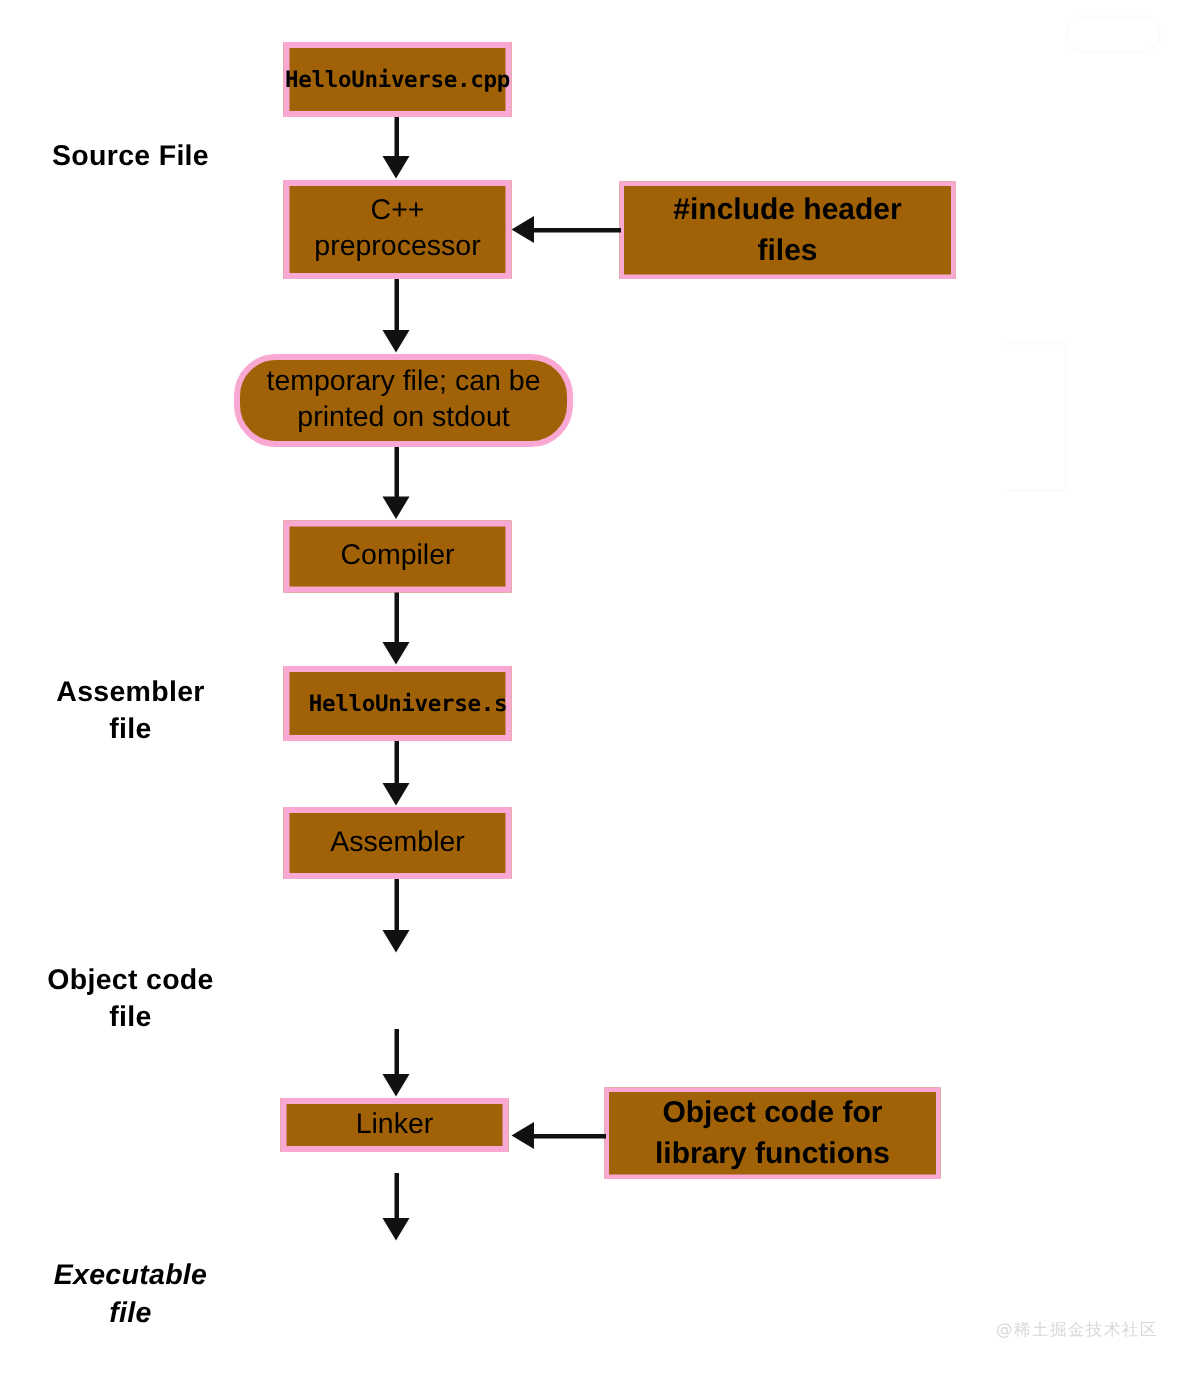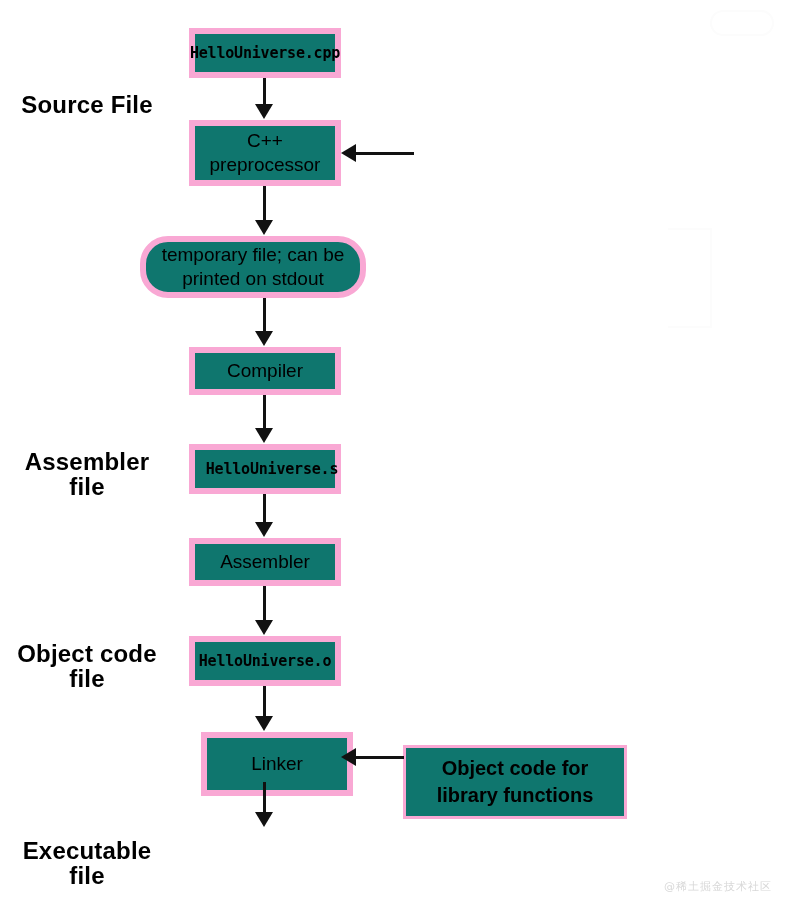--- a/index.html
+++ b/index.html
@@ -18,33 +18,33 @@
   }
 
   
   .stage-label {
     position: absolute;
     width: 150px;
     left: 12px;
     text-align: center;
     font-family: "Liberation Sans", sans-serif;
     font-weight: bold;
-    font-size: 24px;
+    font-size: 19px;
     line-height: 25px;
     letter-spacing: 0.2px;
     color: #000000;
     white-space: pre-line;
   }
 
   
   .node {
     position: absolute;
     box-sizing: border-box;
-    background: #0f766e;
-    border: 6px solid #f9a8d4;
+    background: #a16207;
+    border: 4px solid #f9a8d4;
     display: flex;
     align-items: center;
     justify-content: center;
     text-align: center;
     white-space: pre-line;
   }
   .node.mono {
     font-family: "DejaVu Sans Mono", "Liberation Mono", monospace;
     font-weight: bold;
     font-size: 15px;
@@ -113,44 +113,45 @@
 <div id="canvas">
 
   <div class="ghost" style="left:710px; top:10px; width:60px; height:22px; border-radius:20px;"></div>
   <div class="ghost" style="left:668px; top:228px; width:42px; height:96px; border-left:none;"></div>
 
   <div class="stage-label" style="top:92px;">Source File</div>
   <div class="stage-label" style="top:449px;">Assembler
 file</div>
   <div class="stage-label" style="top:641px;text-align:center;">Object code
 file</div>
-  <div class="stage-label" style="top:838px;">Executable
+  <div class="stage-label" style="top:838px;font-style:italic;">Executable
 file</div>
 
   <div class="node mono" style="left:189px; top:28px; width:152px; height:50px;">HelloUniverse.cpp</div>
 
   <div class="node sans" style="left:189px; top:120px; width:152px; height:66px;">C++
 preprocessor</div>
 
-  <div class="node sans" style="left:140px; top:236px; width:226px; height:62px;border-radius:28px;">temporary file; can be
+  <div class="node sans" style="left:156px; top:236px; width:226px; height:62px;border-radius:28px;">temporary file; can be
 printed on stdout</div>
 
   <div class="node sans" style="left:189px; top:347px; width:152px; height:48px;">Compiler</div>
 
   <div class="node mono" style="left:189px; top:444px; width:152px; height:50px;padding-left:14px;">HelloUniverse.s</div>
 
   <div class="node sans" style="left:189px; top:538px; width:152px; height:48px;">Assembler</div>
 
-  <div class="node mono" style="left:189px; top:636px; width:152px; height:50px;">HelloUniverse.o</div>
 
-  <div class="node sans" style="left:201px; top:732px; width:152px; height:64px;">Linker</div>
+  <div class="node sans" style="left:187px; top:732px; width:152px; height:36px;">Linker</div>
 
 
+  <div class="node sidebox" style="left:413px; top:121px; width:224px; height:65px;">#include header
+files</div>
 
-  <div class="node sidebox" style="left:403px; top:725px; width:224px; height:74px;margin-top:20px;">Object code for
+  <div class="node sidebox" style="left:403px; top:725px; width:224px; height:61px;">Object code for
 library functions</div>
 
   <div class="vline" style="left:263px; top:78px; height:28px;"></div>
   <div class="arrow-down" style="left:255px; top:104px;"></div>
 
   <div class="vline" style="left:263px; top:186px; height:36px;"></div>
   <div class="arrow-down" style="left:255px; top:220px;"></div>
 
   <div class="vline" style="left:263px; top:298px; height:34px;"></div>
   <div class="arrow-down" style="left:255px; top:331px;"></div>

